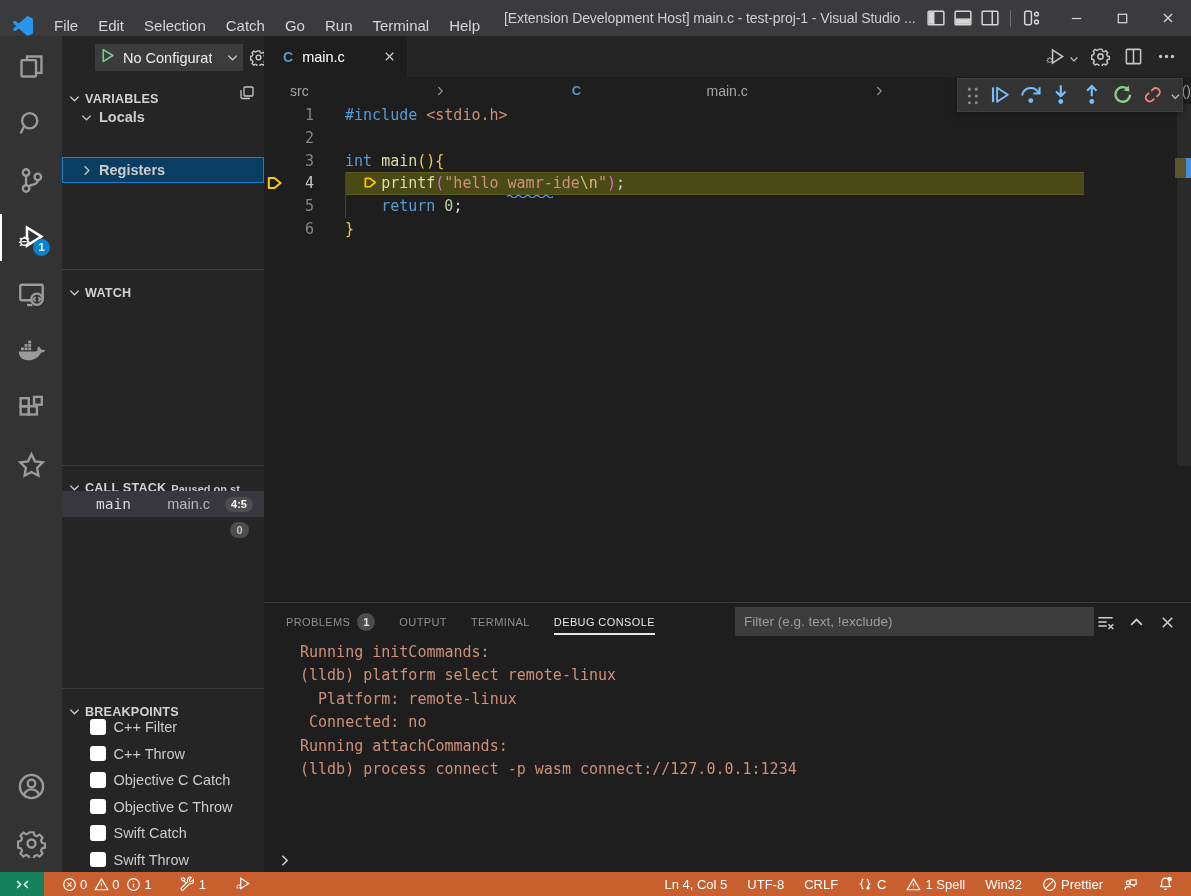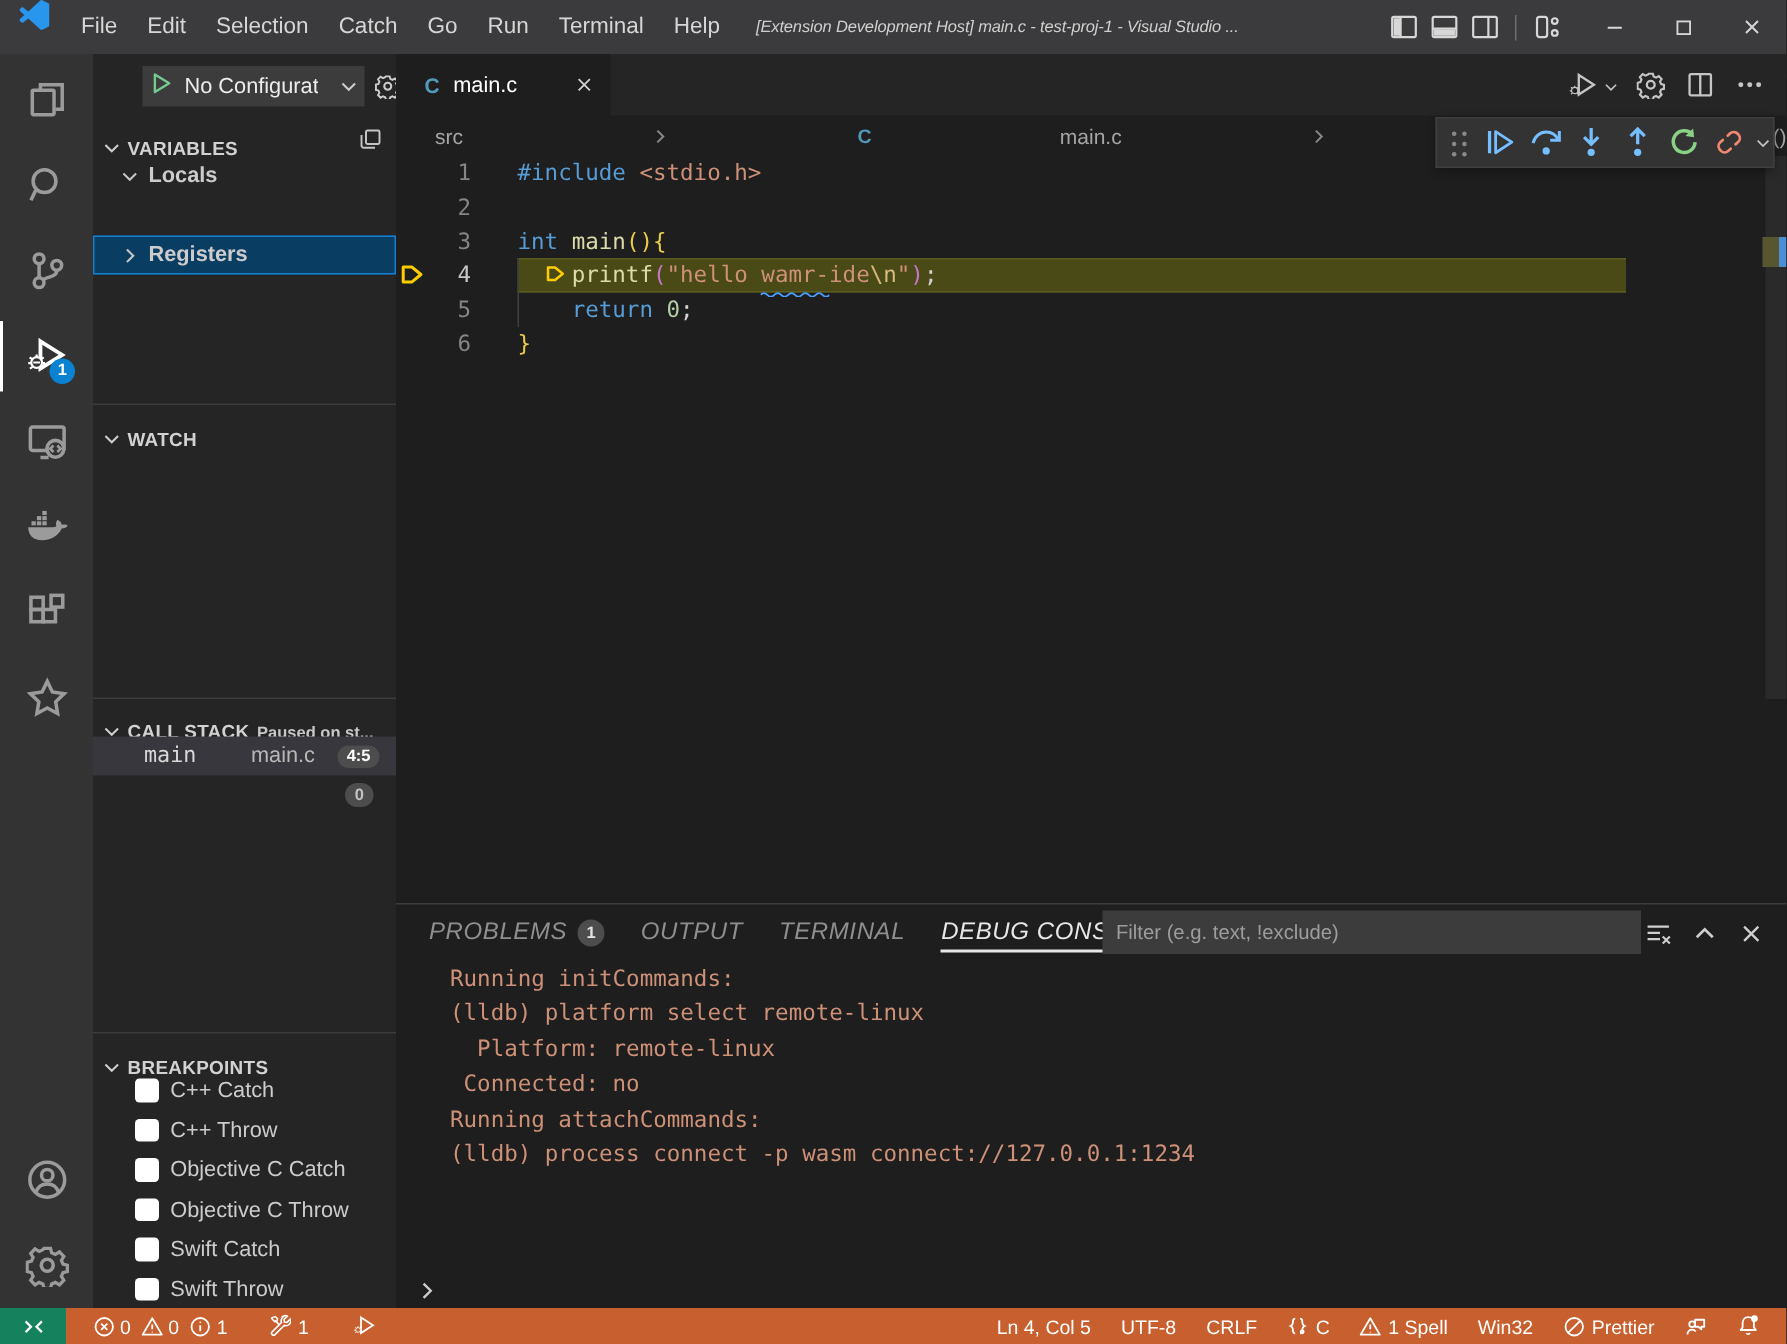--- a/index.html
+++ b/index.html
@@ -2,25 +2,25 @@
 <html><head>
 <meta charset="utf-8">
 <style>
   * { margin:0; padding:0; box-sizing:border-box; }
   html,body { width:1191px; height:896px; overflow:hidden; background:#1e1e1e;
     font-family:"Liberation Sans", sans-serif; -webkit-font-smoothing:antialiased; }
   #app { position:relative; width:1191px; height:896px; }
 
   
   .titlebar { position:absolute; left:0; top:0; width:1191px; height:52px;
-    background:#3b3b3d; display:flex; align-items:flex-start; color:#cccccc; }
+    background:#3b3b3d; display:flex; align-items:center; color:#cccccc; }
   .tb-logo { width:20px; height:20px; margin-left:13px; flex:none; }
   .menu { display:flex; margin-left:11px; }
   .menu-item { padding:0 10px; font-size:15px; line-height:36px; color:#d6d6d6; cursor:default; }
-  .tb-title { position:absolute; left:504px; top:0; line-height:36px; font-size:11px; letter-spacing:-0.1px; color:#cfcfcf; white-space:nowrap;font-style:italic; }
+  .tb-title { position:absolute; left:504px; top:0; line-height:36px; font-size:14px; letter-spacing:-0.1px; color:#cfcfcf; white-space:nowrap; }
   .tb-right { position:absolute; right:0; top:0; height:36px; display:flex; align-items:center; }
   .tb-layouticon { width:18px; height:18px; margin:0 4.5px; color:#d7d7d7; }
   .tb-sep { width:1px; height:17px; background:#6e6e6e; margin:0 7px; }
   .win-btn { width:46px; height:36px; display:flex; align-items:center; justify-content:center; color:#d7d7d7; }
 
   
   .activitybar { position:absolute; left:0; top:36px; width:62px; height:836px; background:#333333; }
   .ab-item { position:absolute; left:0; width:62px; height:57px; display:flex; align-items:center; justify-content:center; color:#9b9b9b; }
   .ab-item.active { color:#ffffff; }
   .ab-item.active::before { content:""; position:absolute; left:0; top:5px; bottom:5px; width:2px; background:#ffffff; }
@@ -93,21 +93,21 @@
   .debug-toolbar { position:absolute; left:693px; top:42px; width:226px; height:34px; background:#333333;
     border:1px solid #3f3f41; box-shadow:0 2px 6px rgba(0,0,0,.35); display:flex; align-items:center; }
   .dt-grip { width:14px; height:20px; color:#8a8a8a; margin-left:8px; margin-right:5px; }
   .dt-icon { width:22px; height:22px; margin:0 4.5px; }
   .dt-chev { width:13px; height:13px; color:#c5c5c5; margin-left:1px; }
 
   
   .panel { position:absolute; left:0; top:566px; width:927px; height:270px; background:#1e1e1e; border-top:1px solid #3c3c3c; }
   .panel-tabs { position:absolute; left:0; top:0; height:38px; display:flex; align-items:center; padding-left:22px; }
   .ptab { display:flex; align-items:center; margin-right:24px; height:38px; position:relative; }
-  .ptab .pt { font-size:16px; letter-spacing:.4px; color:#8f8f8f;font-style:italic; }
+  .ptab .pt { font-size:11px; letter-spacing:.4px; color:#8f8f8f; }
   .ptab.active .pt { color:#e7e7e7; }
   .ptab.active::after { content:""; position:absolute; left:0; right:0; bottom:6px; height:1.6px; background:#e7e7e7; }
   .ptab .pbadge { margin-left:7px; width:18px; height:18px; border-radius:9px; background:#4d4d4d;
     color:#e5e5e5; font-size:11px; line-height:18px; text-align:center; font-weight:bold; }
   .panel-filter { position:absolute; left:471px; top:4px; width:359px; height:29px; background:#3c3c3c;
     display:flex; align-items:center; }
   .panel-filter .ph { font-size:13.5px; color:#9d9d9d; margin-left:9px; }
   .panel-actions { position:absolute; right:8px; top:0; height:38px; display:flex; align-items:center; color:#cfcfcf; }
   .pa-icon { width:19px; height:19px; margin:0 6px; }
 
@@ -329,21 +329,21 @@
       <div class="badge-round" style="top:486px">0</div>
       <div class="sb-sep" style="top:652px"></div>
       <div class="sb-sectionhead" style="top:657px">
         <span class="chev"><svg class="" viewBox="0 0 16 16" fill="none" stroke="currentColor" stroke-width="1.3">
             <path d="M3.5 6l4.5 4.5L12.5 6" stroke-width="1.5"></path>
           </svg></span>
         <span class="t">BREAKPOINTS</span>
       </div>
       <div class="bp-row" style="top:678px">
         <span class="bp-check"></span>
-        <span class="bp-label">C++ Catch</span>
+        <span class="bp-label">C++ Filter</span>
       </div>
       <div class="bp-row" style="top:704.5px">
         <span class="bp-check"></span>
         <span class="bp-label">C++ Throw</span>
       </div>
       <div class="bp-row" style="top:731px">
         <span class="bp-check"></span>
         <span class="bp-label">Objective C Catch</span>
       </div>
       <div class="bp-row" style="top:757.5px">

